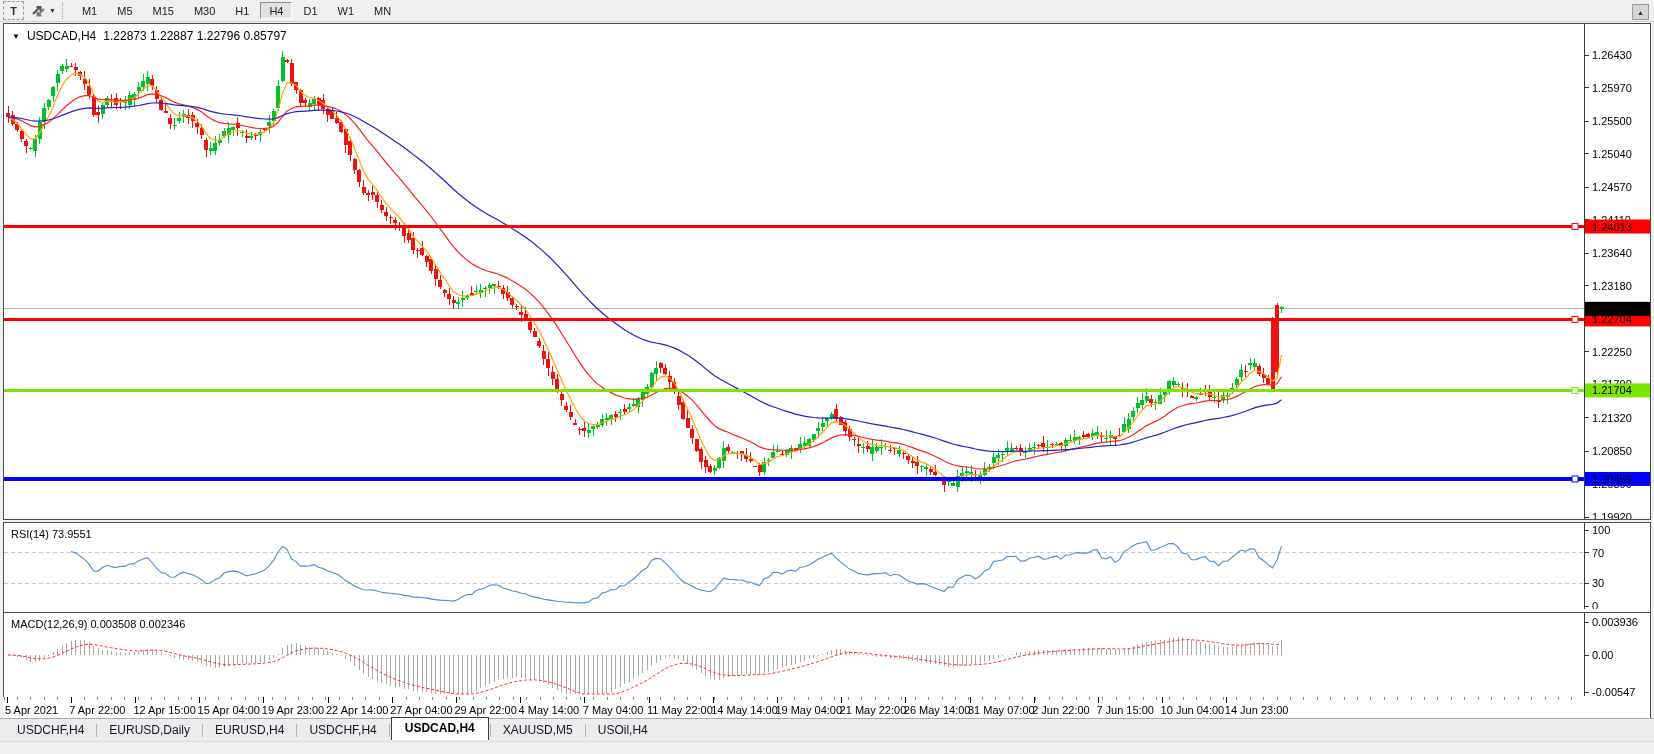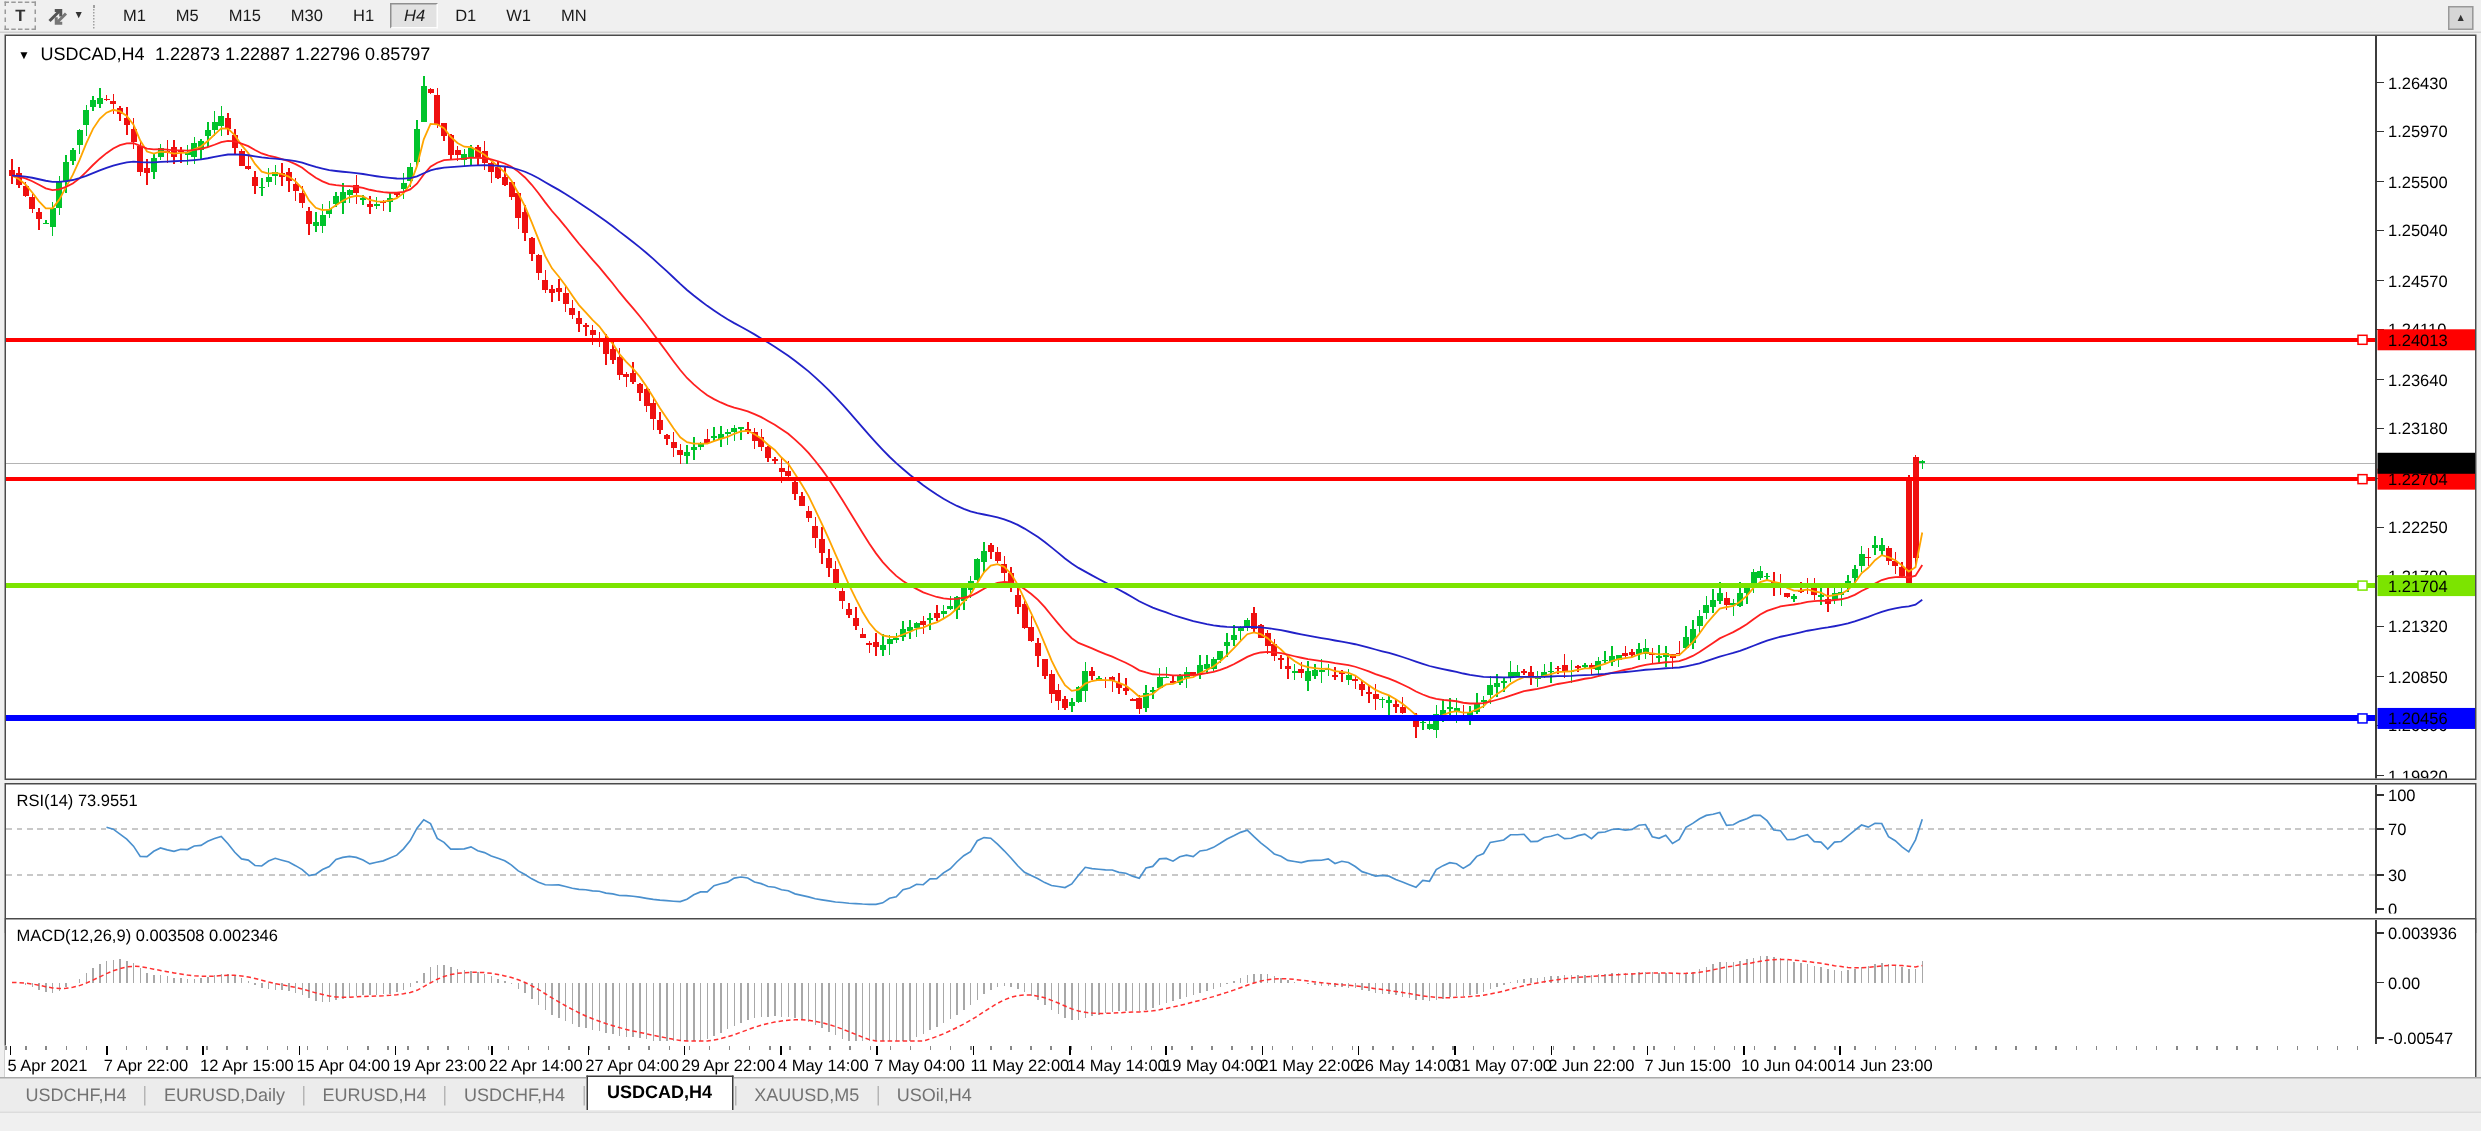--- a/index.html
+++ b/index.html
@@ -4,36 +4,36 @@
 <style>
   html,body{margin:0;padding:0;}
   body{width:1654px;height:754px;background:#f0f0f0;font-family:"Liberation Sans",sans-serif;position:relative;overflow:hidden;}
   
   .toolbar{position:absolute;left:0;top:0;width:1654px;height:22px;background:#f0f0f0;border-bottom:1px solid #d0d0d0;display:flex;align-items:center;padding-left:3px;box-sizing:border-box;}
   .tool-ticon{width:19px;height:17px;border:1px dashed #9a9a9a;display:flex;align-items:center;justify-content:center;font-size:11px;font-weight:bold;color:#333;background:#f0f0f0;margin-right:6px;}
   .tool-arrows{width:18px;height:16px;margin-right:1px;}
   .tool-caret{font-size:7px;color:#333;margin:0 4px 0 0;}
   .tb-sep{width:4px;height:16px;border-left:1px dotted #a0a0a0;margin:0 6px 0 2px;}
   .tf-btn{font-size:11px;color:#1a1a1a;padding:2px 8px;height:17px;line-height:13px;box-sizing:border-box;border:1px solid transparent;margin-right:2px;cursor:default;}
-  .tf-btn.active{background:#e2e2e2;border:1px solid #8f8f8f;border-bottom-color:#fdfdfd;border-right-color:#fdfdfd;font-style:italic;}
+  .tf-btn.active{background:#e2e2e2;border:1px solid #8f8f8f;border-bottom-color:#fdfdfd;border-right-color:#fdfdfd;}
   .mini-up{position:absolute;right:5px;top:4px;width:15px;height:14px;background:#d6d6d6;border:1px solid #999;font-size:7px;color:#333;display:flex;align-items:center;justify-content:center;}
   
   .panel{position:absolute;left:3px;width:1648px;background:#fff;border:1px solid #4a4a4a;box-sizing:border-box;}
   #panel-main{top:23px;height:497px;}
   #panel-rsi{top:522px;height:100px;}
   #panel-macd{top:612px;height:109px;}
   #time-axis{position:absolute;left:3px;top:697px;width:1640px;height:21px;background:#fff;}
   .panel svg,#time-axis svg{position:absolute;left:0;top:0;}
   svg text{font-family:"Liberation Sans",sans-serif;font-size:11px;fill:#000;}
   .chart-title{position:absolute;left:8px;top:5px;font-size:12px;color:#000;display:flex;gap:7px;align-items:center;z-index:5;background:transparent;}
   .chart-title .caret{font-size:8px;color:#000;}
   .ind-title{position:absolute;left:7px;top:5px;font-size:11px;color:#000;z-index:5;}
   
   .tabs{position:absolute;left:0;top:718px;width:1654px;height:23px;background:#ececec;border-top:1px solid #aaa;display:flex;align-items:center;padding-left:6px;box-sizing:border-box;}
-  .tab{font-size:12px;color:#737373;padding:3px 11px;white-space:nowrap;cursor:default;}
+  .tab{font-size:12px;color:#0f172a;padding:3px 11px;white-space:nowrap;cursor:default;}
   .tab.active{background:#fff;color:#000;font-weight:bold;border:1px solid #3a3a3a;border-bottom:none;padding:3px 13px 5px 13px;margin-top:-3px;}
   .tab-sep{width:1px;height:13px;background:#b5b5b5;margin:0 1px;}
   .statusbar{position:absolute;left:0;top:741px;width:1654px;height:13px;background:#f0f0f0;border-top:1px solid #dcdcdc;}
 </style>
 </head>
 <body>
 
 <div class="toolbar">
   <div class="tool-ticon">T</div>
   <svg class="tool-arrows" viewBox="0 0 18 16">

